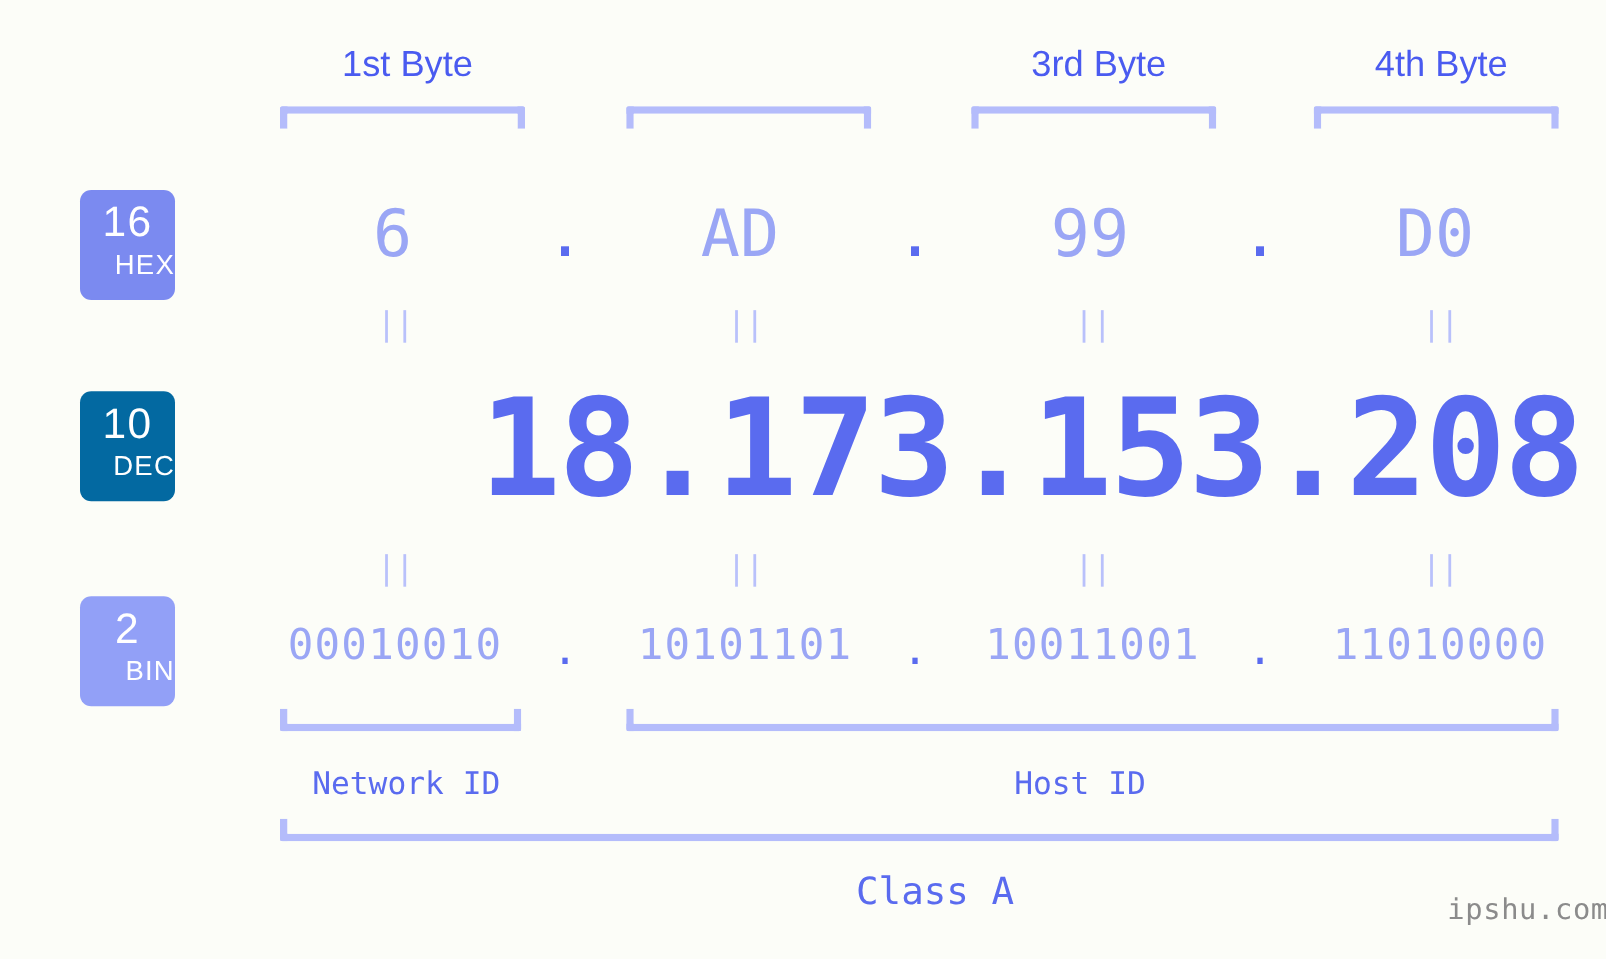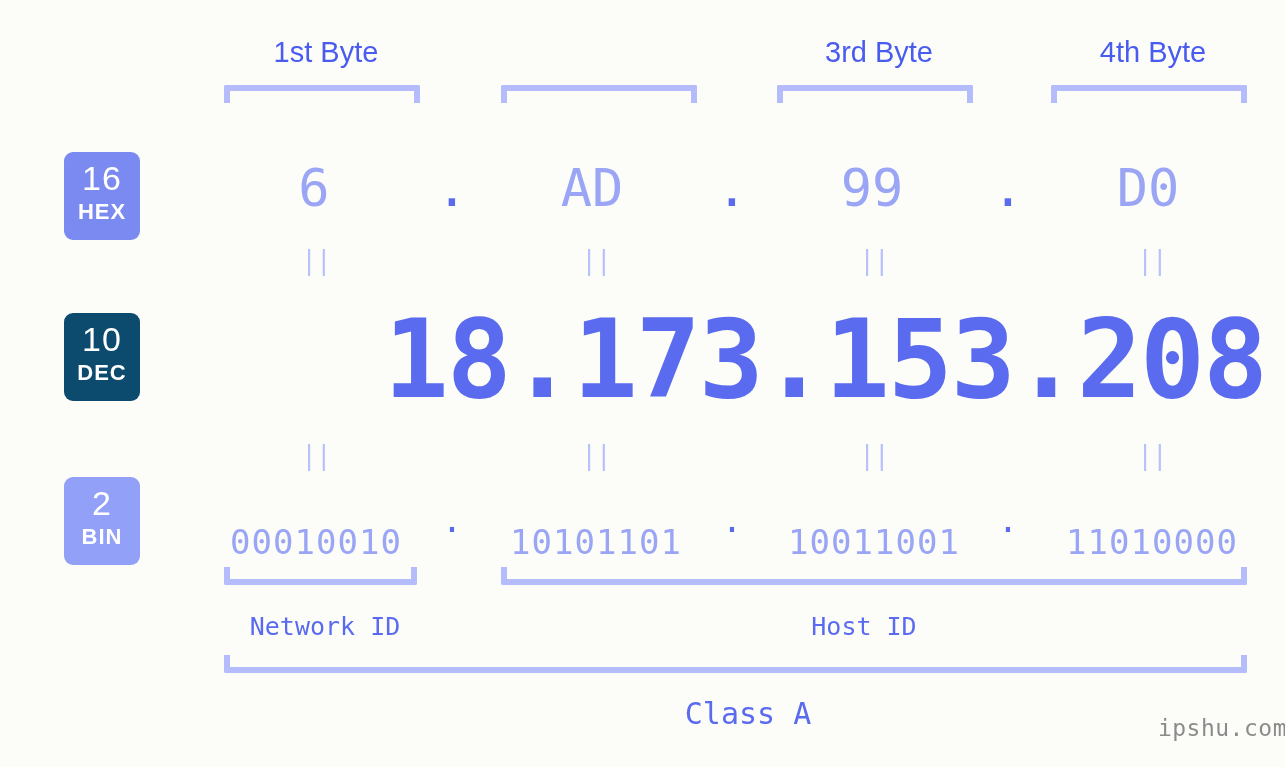--- a/index.html
+++ b/index.html
@@ -74,25 +74,26 @@
     display: block;
     font-size: 34px;
     line-height: 40px;
     font-weight: 400;
     letter-spacing: 1px;
   }
   .base-badge .nm {
     display: block;
     font-size: 22px;
     line-height: 28px;
-    font-weight: 700;
+    font-weight: 400;
     letter-spacing: 1px;
+    text-align: right;
   }
   #badge-hex { top: 152px; background: #7b8af0; }
-  #badge-dec { top: 313px; background: #0c4a6e; }
+  #badge-dec { top: 313px; background: #0369a1; }
   #badge-bin { top: 477px; background: #92a0f7; }
 
   
   .hex-cell {
     position: absolute;
     top: 152px;
     height: 72px;
     line-height: 72px;
     text-align: center;
     font-size: 52px;
@@ -139,21 +140,21 @@
     font-weight: bold;
     color: #5a6bef;
     letter-spacing: -2px;
     white-space: nowrap;
   }
   .dec-row .seg { display: inline-block; }
 
   
   .bin-cell {
     position: absolute;
-    top: 516px;
+    top: 490px;
     height: 52px;
     line-height: 52px;
     text-align: center;
     font-size: 34px;
     color: #9aa6f5;
     font-family: "DejaVu Sans Mono", monospace;
     white-space: nowrap;
     letter-spacing: 1px;
   }
   .bin-dot {

